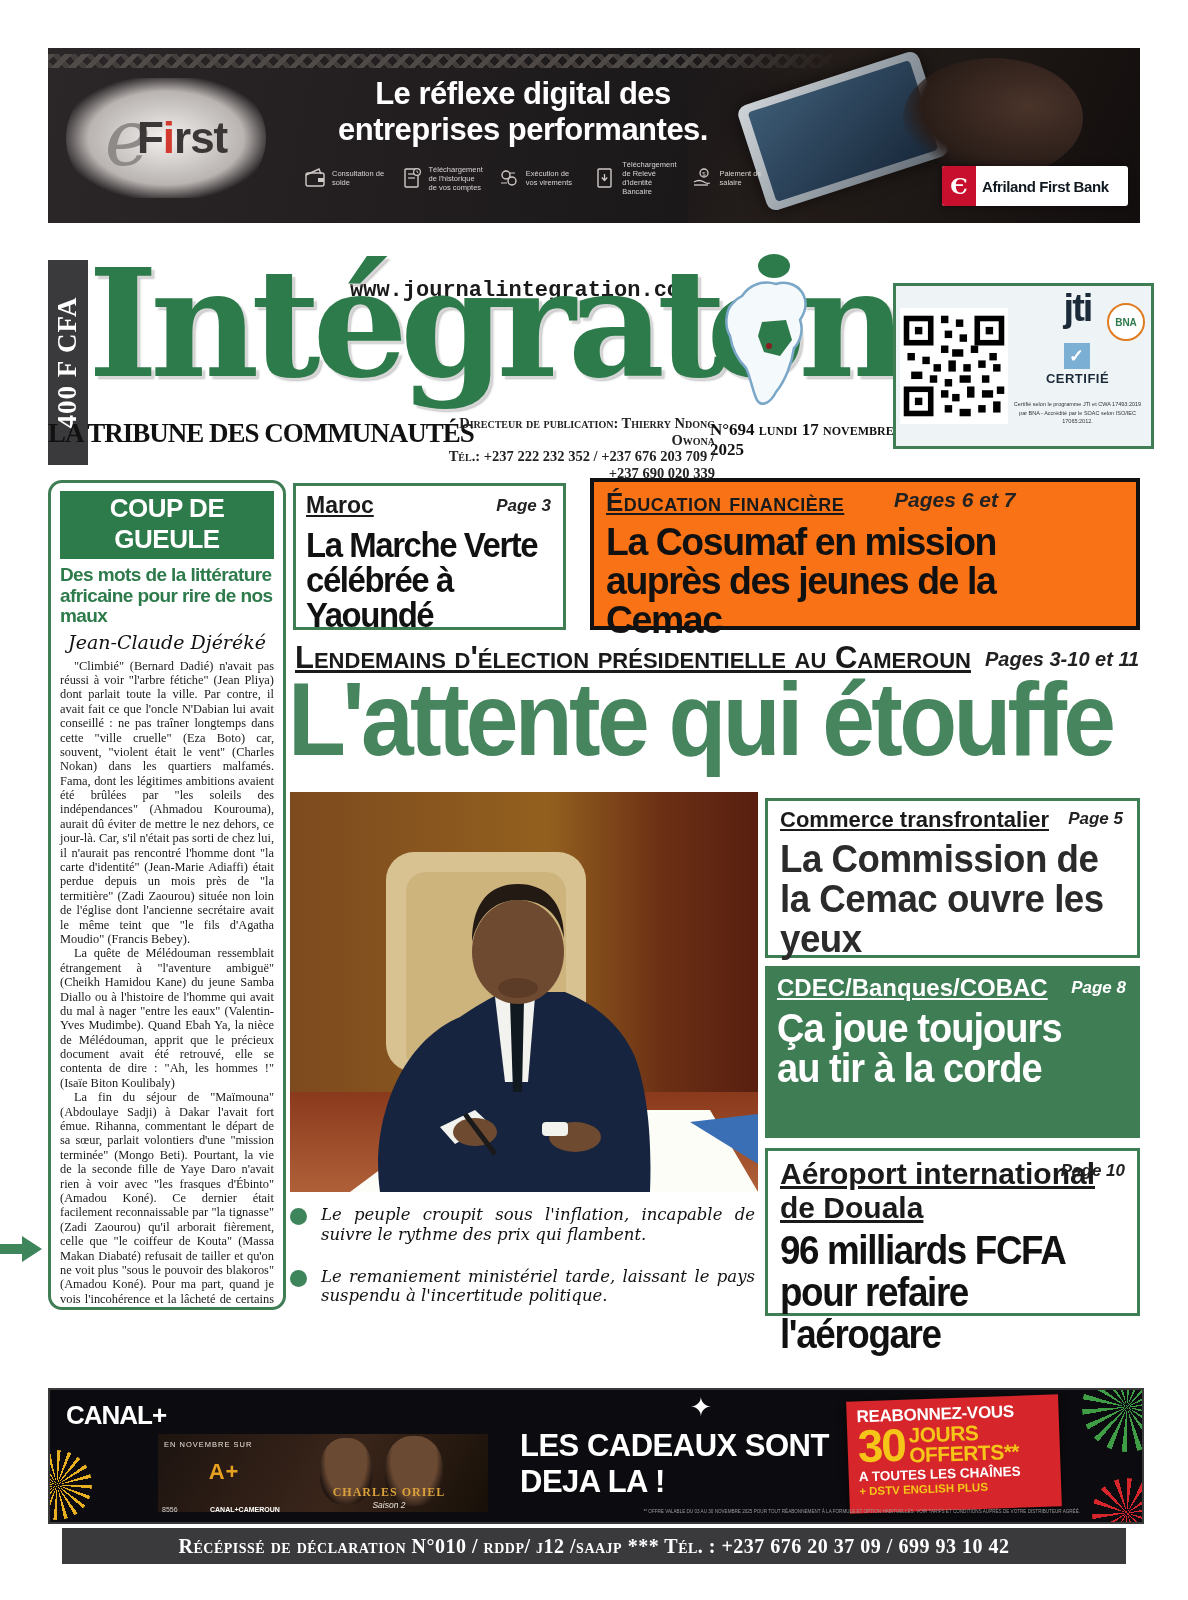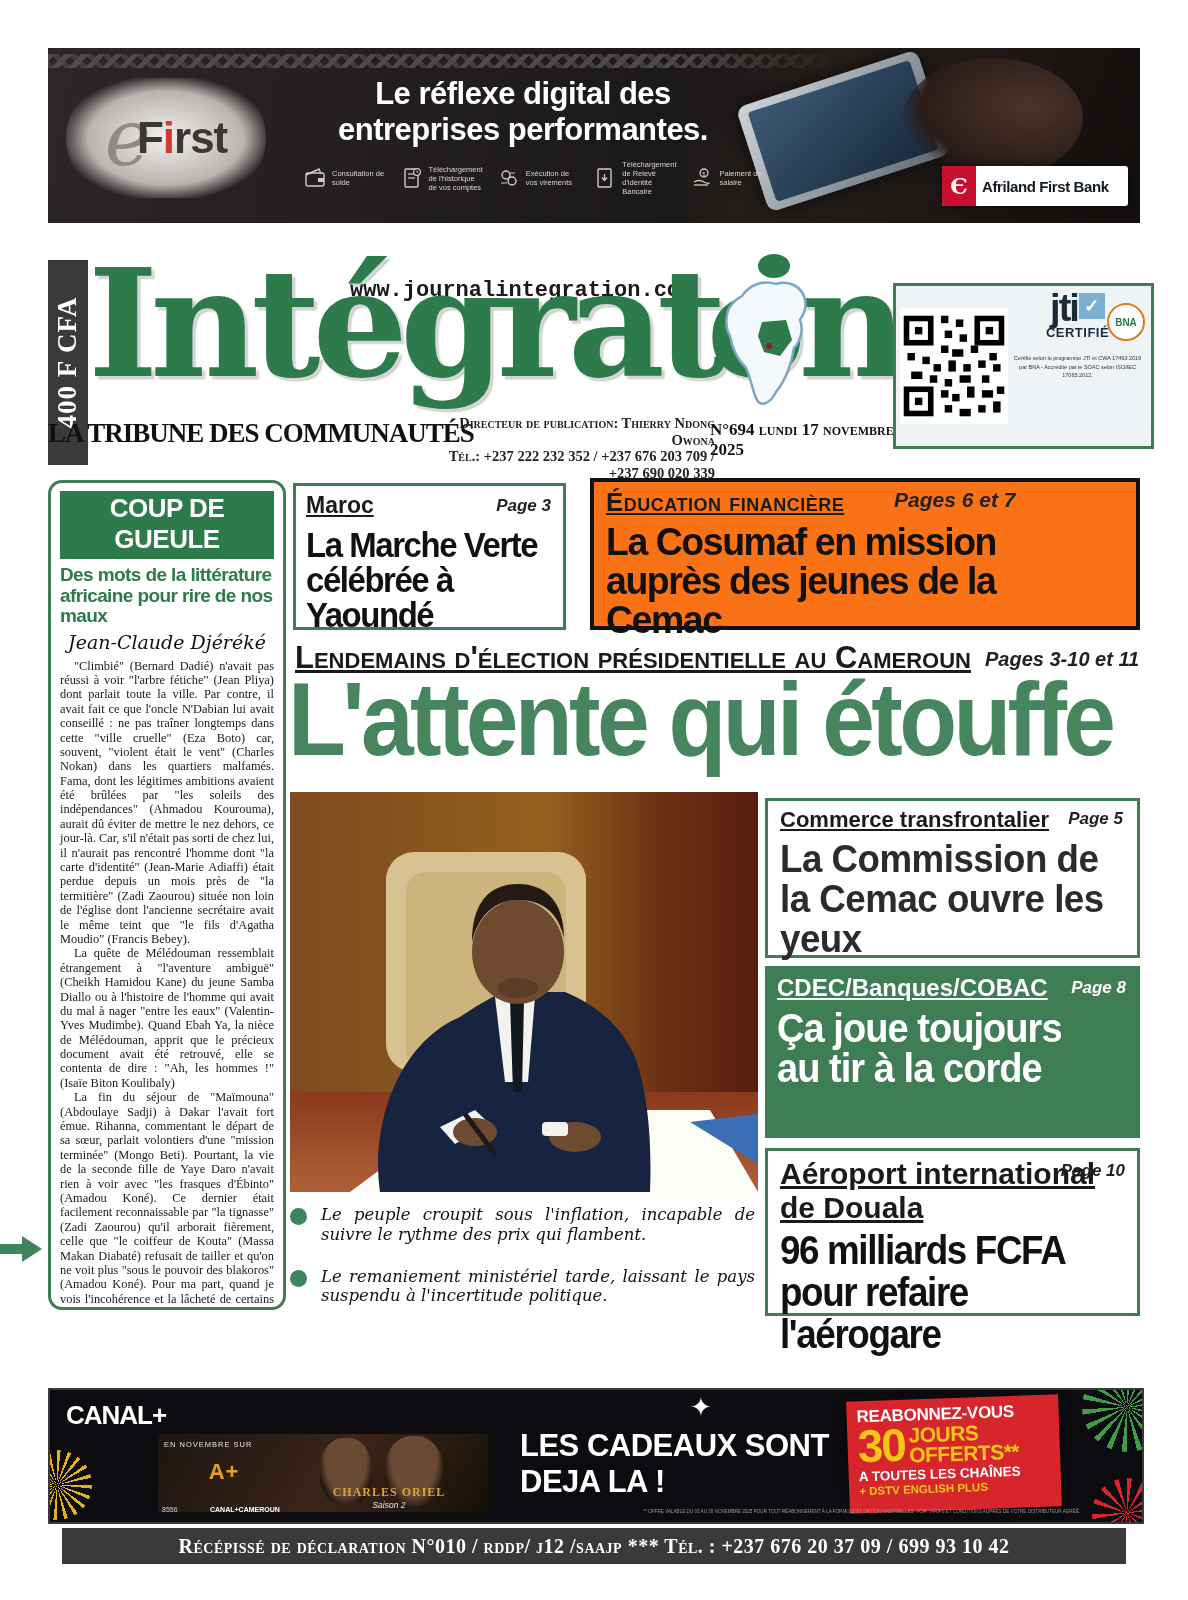--- a/index.html
+++ b/index.html
@@ -42,21 +42,21 @@
      text-shadow:2px 2px 0 rgba(255,255,255,.35), 3px 3px 2px rgba(0,0,0,.25);}
   .mast-title .mapslot{position:relative;width:120px;height:170px;margin:0 -6px;}
   .mapslot svg{position:absolute;left:0;top:0;}
   .tagline{left:48px;top:418px;font-family:"Liberation Serif",serif;font-weight:bold;font-size:27px;color:#111;letter-spacing:-1px;}
   .director{left:435px;top:415px;width:280px;text-align:right;font-family:"Liberation Serif",serif;
      font-variant:small-caps;font-weight:bold;font-size:14.5px;color:#222;line-height:1.15;}
   .issue-line{left:710px;top:420px;width:190px;font-family:"Liberation Serif",serif;font-variant:small-caps;font-weight:bold;font-size:17px;color:#111;}
   .cert-box{left:893px;top:283px;width:247px;height:152px;border:3px solid #3f7d55;background:#eef3f5;display:flex;align-items:center;padding:4px;}
   .qr{width:108px;height:116px;background:#fff;}
   .jti{flex:1;display:flex;flex-direction:column;align-items:center;justify-content:flex-start;padding-top:6px;position:relative;height:100%;}
-  .jti .row{display:flex;align-items:flex-start;gap:1px;}
+  .jti .row{display:flex;align-items:flex-start;gap:20px;flex-direction:column;}
   .jti .word{font-weight:bold;font-size:38px;color:#1c2b3a;letter-spacing:-2px;line-height:.8;}
   .jti .check{width:26px;height:26px;background:#7bafd4;display:flex;align-items:center;justify-content:center;color:#fff;font-size:18px;font-weight:bold;}
   .jti .certlabel{font-weight:bold;color:#1c2b3a;font-size:13px;letter-spacing:.5px;margin-top:2px;}
   .jti .bna{position:absolute;right:2px;top:16px;width:34px;height:34px;border-radius:50%;border:2px solid #e07b20;color:#2d7a4b;font-weight:bold;font-size:10px;display:flex;align-items:center;justify-content:center;background:#fff;}
   .jti .certnote{font-size:5.5px;color:#333;margin-top:14px;text-align:center;line-height:1.5;width:128px;}
 
   
   .kicker{font-weight:bold;color:#1a1a1a;text-decoration:underline;}
   .pageref{font-style:italic;font-weight:bold;color:#222;}
 

